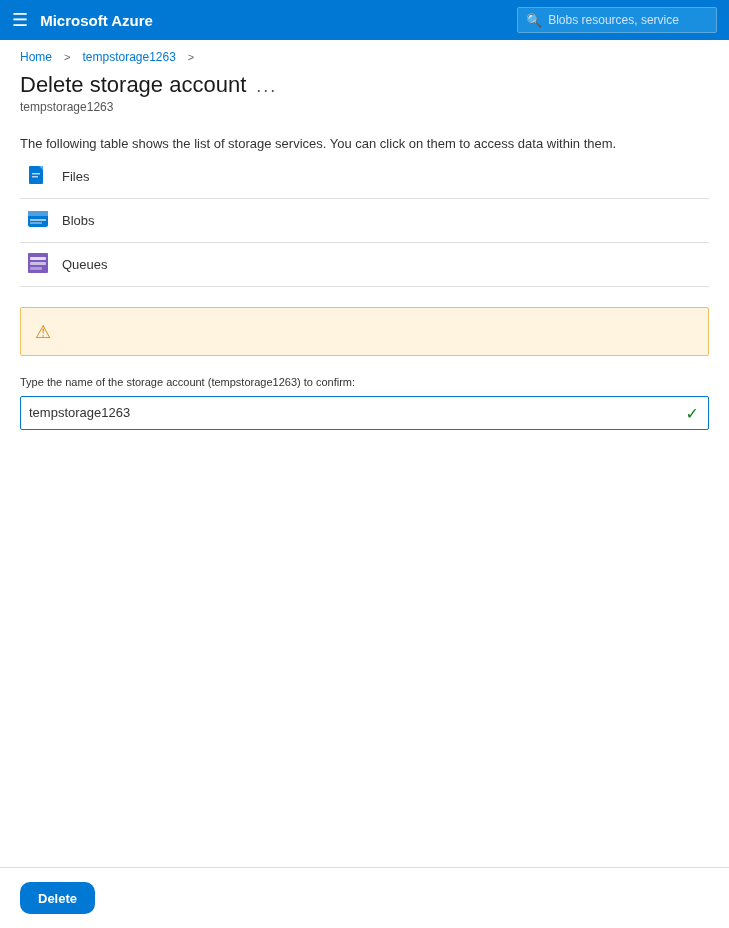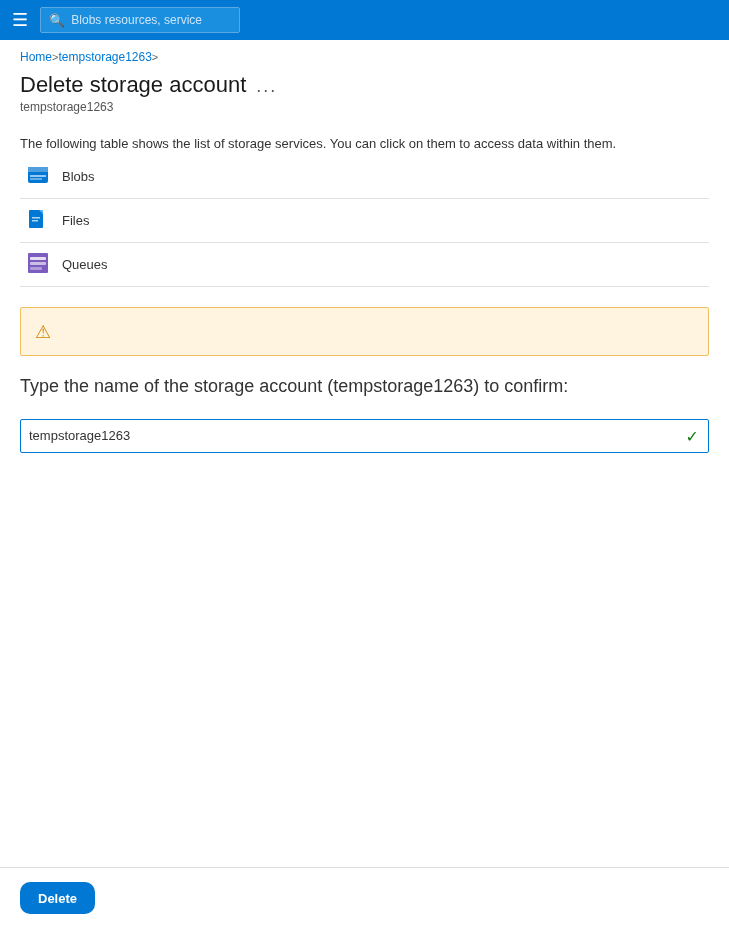--- a/index.html
+++ b/index.html
@@ -43,21 +43,21 @@
     .nav-search-icon {
       font-size: 13px;
       color: #cce4f7;
     }
 
     
     .breadcrumb {
       padding: 10px 20px 4px 20px;
       display: flex;
       align-items: center;
-      gap: 0;
+      gap: 12px;
       font-size: 12px;
     }
     .breadcrumb a {
       color: #0078d4;
       text-decoration: none;
     }
     .breadcrumb-sep { color: #666; font-size: 11px; }
 
     
     .page-header {
@@ -138,23 +138,23 @@
       margin-top: 1px;
     }
     .warning-text {
       font-size: 12px;
       color: #333;
       line-height: 1.5;
     }
 
     
     .confirm-label {
-      font-size: 18px;
-      color: #333;
-      margin-bottom: 22px;
+      font-size: 11px;
+      color: #333;
+      margin-bottom: 8px;
     }
     .confirm-input-wrapper {
       position: relative;
     }
     .confirm-input {
       width: 100%;
       height: 34px;
       border: 1.5px solid #0078d4;
       border-radius: 2px;
       padding: 0 34px 0 8px;
@@ -188,20 +188,21 @@
       font-weight: 600;
       cursor: pointer;
       height: 32px;
     }
   </style>
 </head>
 <body>
 
 <div class="top-nav">
   <span class="nav-hamburger">☰</span>
+  <span class="nav-title">Microsoft Azure</span>
   <div class="nav-search">
     <span class="nav-search-icon">🔍</span>
     <span style="font-size:12px;color:#cce4f7;">Blobs resources, service</span>
   </div>
 </div>
 
 <div class="breadcrumb">
   <a href="#">Home</a>
   <span class="breadcrumb-sep">&gt;</span>
   <a href="#">tempstorage1263</a>
@@ -215,45 +216,45 @@
   </div>
   <div class="page-subtitle">tempstorage1263</div>
 </div>
 
 <div class="main-content">
   <p class="description">The following table shows the list of storage services. You can click on them to access data within them.</p>
 
   <table class="services-table">
     <tbody id="services-tbody">
     <tr style="cursor: pointer;">
-      <td class="service-icon">
-        <svg width="24" height="24" viewBox="0 0 24 24">
-              <rect x="2" y="4" width="20" height="16" rx="2" fill="#0078d4"></rect>
-              <rect x="2" y="4" width="20" height="5" fill="#50a0e0"></rect>
-              <rect x="4" y="12" width="16" height="2" fill="#fff" opacity="0.6"></rect>
-              <rect x="4" y="15" width="12" height="2" fill="#fff" opacity="0.4"></rect>
-            </svg>
-      </td>
-      <td class="service-name">Blobs</td>
-    </tr>
-        <tr style="cursor: pointer;">
       <td class="service-icon">
         <svg width="24" height="24" viewBox="0 0 24 24">
               <rect x="3" y="3" width="14" height="18" rx="1" fill="#0078d4"></rect>
               <path d="M13 3 L17 3 L17 7 L13 7 Z" fill="#5ab0f0"></path>
               <path d="M13 3 L17 7 L13 7 Z" fill="#0078d4"></path>
               <rect x="6" y="10" width="8" height="1.5" fill="#fff" opacity="0.7"></rect>
               <rect x="6" y="13" width="6" height="1.5" fill="#fff" opacity="0.7"></rect>
             </svg>
       </td>
       <td class="service-name">Files</td>
     </tr>
         <tr style="cursor: pointer;">
       <td class="service-icon">
         <svg width="24" height="24" viewBox="0 0 24 24">
+              <rect x="2" y="4" width="20" height="16" rx="2" fill="#0078d4"></rect>
+              <rect x="2" y="4" width="20" height="5" fill="#50a0e0"></rect>
+              <rect x="4" y="12" width="16" height="2" fill="#fff" opacity="0.6"></rect>
+              <rect x="4" y="15" width="12" height="2" fill="#fff" opacity="0.4"></rect>
+            </svg>
+      </td>
+      <td class="service-name">Blobs</td>
+    </tr>
+        <tr style="cursor: pointer;">
+      <td class="service-icon">
+        <svg width="24" height="24" viewBox="0 0 24 24">
               <rect x="2" y="2" width="20" height="20" rx="1" fill="#7c5cbf"></rect>
               <rect x="4" y="6" width="16" height="3" rx="1" fill="#fff" opacity="0.8"></rect>
               <rect x="4" y="11" width="16" height="3" rx="1" fill="#fff" opacity="0.6"></rect>
               <rect x="4" y="16" width="12" height="3" rx="1" fill="#fff" opacity="0.4"></rect>
             </svg>
       </td>
       <td class="service-name">Queues</td>
     </tr>
       </tbody>
   </table>

